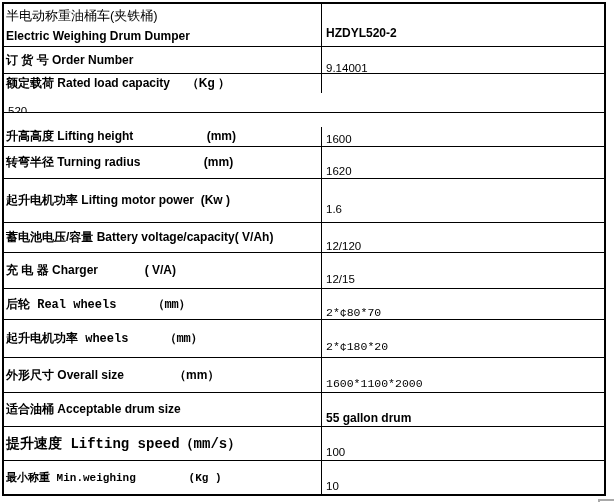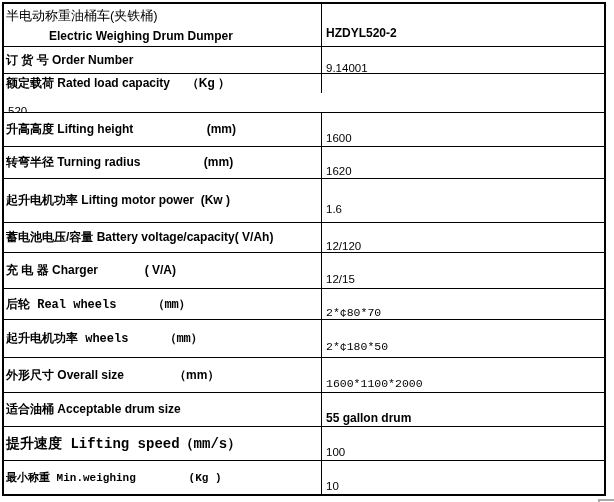--- a/index.html
+++ b/index.html
@@ -29,21 +29,21 @@
   .f-sans-b    { font-family:"Liberation Sans", sans-serif; font-weight:bold;   font-size:12px; }
   .f-mono      { font-family:"Liberation Mono", monospace;  font-weight:bold;   font-size:12px; }
   .f-mono-lg   { font-family:"Liberation Mono", monospace;  font-weight:bold;   font-size:14px; }
   .f-mono-sm   { font-family:"Liberation Mono", monospace;  font-weight:bold;   font-size:11px; }
   
   .v-sans      { font-family:"Liberation Sans", sans-serif; font-weight:normal; font-size:11.5px; }
   .v-sans-b    { font-family:"Liberation Sans", sans-serif; font-weight:bold;   font-size:12px; }
   .v-mono      { font-family:"Liberation Mono", monospace;  font-weight:normal; font-size:11.5px; }
 
   .header-row .cell-label { justify-content:flex-start; padding-top:3px; }
-  .header-row .lbl-line2 { margin-top:4px;margin-left:43px; }
+  .header-row .lbl-line2 { margin-top:4px; }
 
   .grid-corner {
     position:absolute; left:598px; top:499px; right:0; bottom:0;
     border-top:2px solid #a9a9a9; border-left:2px solid #a9a9a9;
   }
 </style>
 </head>
 <body>
 
 <div class="spec-table">
@@ -65,21 +65,21 @@
       </div>
     </div>
     <div class="row" style="height: 39px; flex-direction: column;">
       <div class="cell-label">
         <span class="f-sans-b">额定载荷 Rated load capacity     （Kg ）</span>
       </div>
       <div class="cell-value">
         <span class="v-sans">520</span>
       </div>
     </div>
-    <div class="row" style="height: 34px;">
+    <div class="row" style="height: 34px; align-items: flex-end;">
       <div class="cell-label">
         <span class="f-sans-b">升高高度 Lifting height                      (mm)</span>
       </div>
       <div class="cell-value">
         <span class="v-sans">1600</span>
       </div>
     </div>
     <div class="row" style="height: 32px;">
       <div class="cell-label">
         <span class="f-sans-b">转弯半径 Turning radius                   (mm)</span>
@@ -118,21 +118,21 @@
       </div>
       <div class="cell-value">
         <span class="v-mono">2*¢80*70</span>
       </div>
     </div>
     <div class="row" style="height: 38px;">
       <div class="cell-label">
         <span class="f-mono">起升电机功率 wheels     （mm）</span>
       </div>
       <div class="cell-value">
-        <span class="v-mono">2*¢180*50</span>
+        <span class="v-mono">2*¢180*20</span>
       </div>
     </div>
     <div class="row" style="height: 35px;">
       <div class="cell-label">
         <span class="f-sans-b">外形尺寸 Overall size               （mm）</span>
       </div>
       <div class="cell-value">
         <span class="v-mono">1600*1100*2000</span>
       </div>
     </div>

